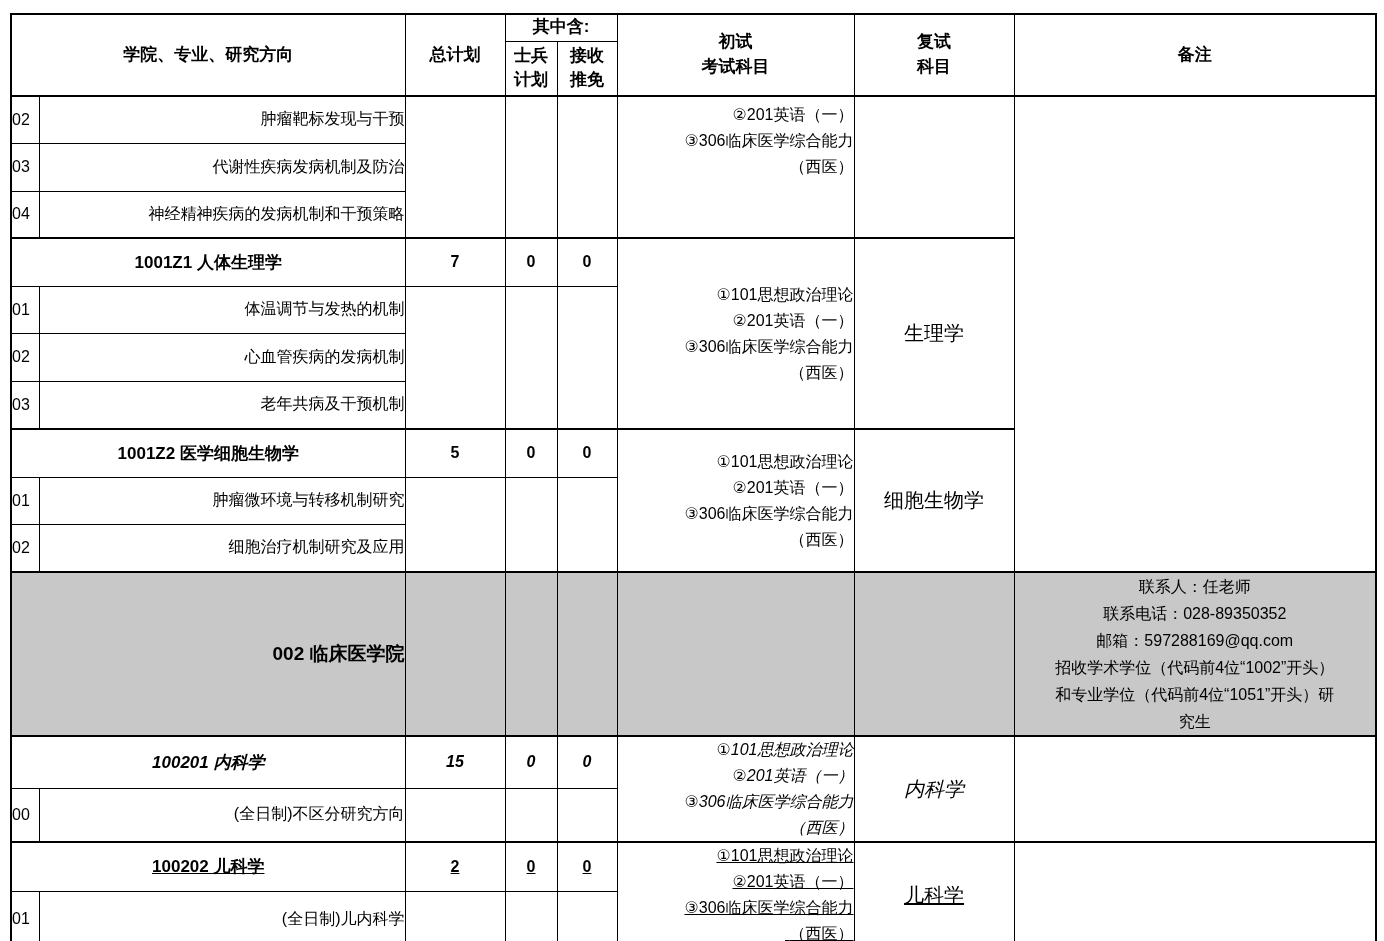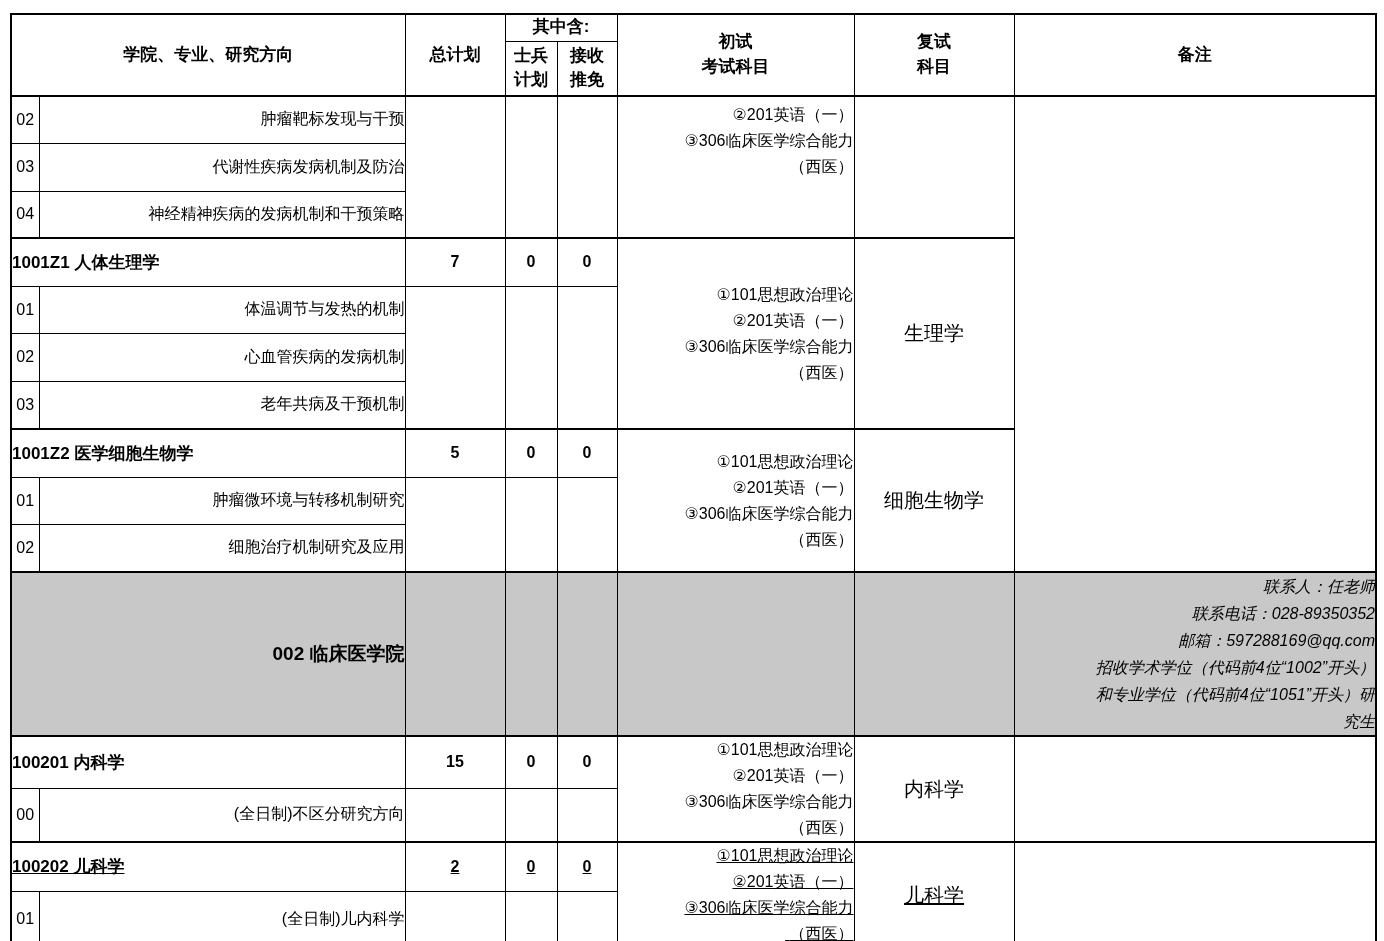--- a/index.html
+++ b/index.html
@@ -31,32 +31,32 @@
   }
   tr.thick td { border-top-width: 2px; }
 
   td.h {
     font-weight: bold;
     font-size: 17px;
     text-align: center;
     line-height: 1.45;
   }
   td.code {
-    text-align: center;
+    text-align: left;
     font-size: 16px;
   }
   td.name {
     text-align: right;
     font-size: 16px;
     padding-left: 7px;
   }
   td.major {
     font-weight: bold;
     font-size: 17px;
-    text-align: left;
+    text-align: center;
     padding-left: 5px;
   }
   td.num {
     font-weight: bold;
     font-size: 16px;
     text-align: center;
   }
   td.exam {
     font-size: 16px;
     text-align: right;
@@ -81,23 +81,22 @@
   }
   tr.college td { background: var(--c-section_bg, #c8c8c8); }
   td.college-label {
     font-weight: bold;
     font-size: 19px;
     text-align: right;
     padding-left: 3px;
   }
   td.remarks-gray {
     vertical-align: top;
-    text-align: right;
+    text-align: center;
     padding: 3px 4px 0 6px;
-    font-style: italic;
   }
   td.remarks-gray div {
     font-size: 16px;
     line-height: 27px;
     white-space: pre-wrap;
   }
 </style>
 </head>
 <body>
 
@@ -227,21 +226,21 @@
     <td class="remarks-gray">
       <div>联系人：任老师</div>
       <div>联系电话：028-89350352</div>
       <div>邮箱：597288169@qq.com</div>
       <div>招收学术学位（代码前4位“1002”开头）</div>
       <div>和专业学位（代码前4位“1051”开头）研</div>
       <div>究生</div>
     </td>
   </tr>
 
-  <tr class="thick" style="height:48px;">
+  <tr class="thick" style="height:48px;font-style:italic;">
     <td class="major" colspan="2">100201 内科学</td>
     <td class="num">15</td>
     <td class="num">0</td>
     <td class="num">0</td>
     <td class="exam" rowspan="2">
       <div>①101思想政治理论</div>
       <div>②201英语（一）</div>
       <div>③306临床医学综合能力</div>
       <div> （西医）</div>
     </td>

